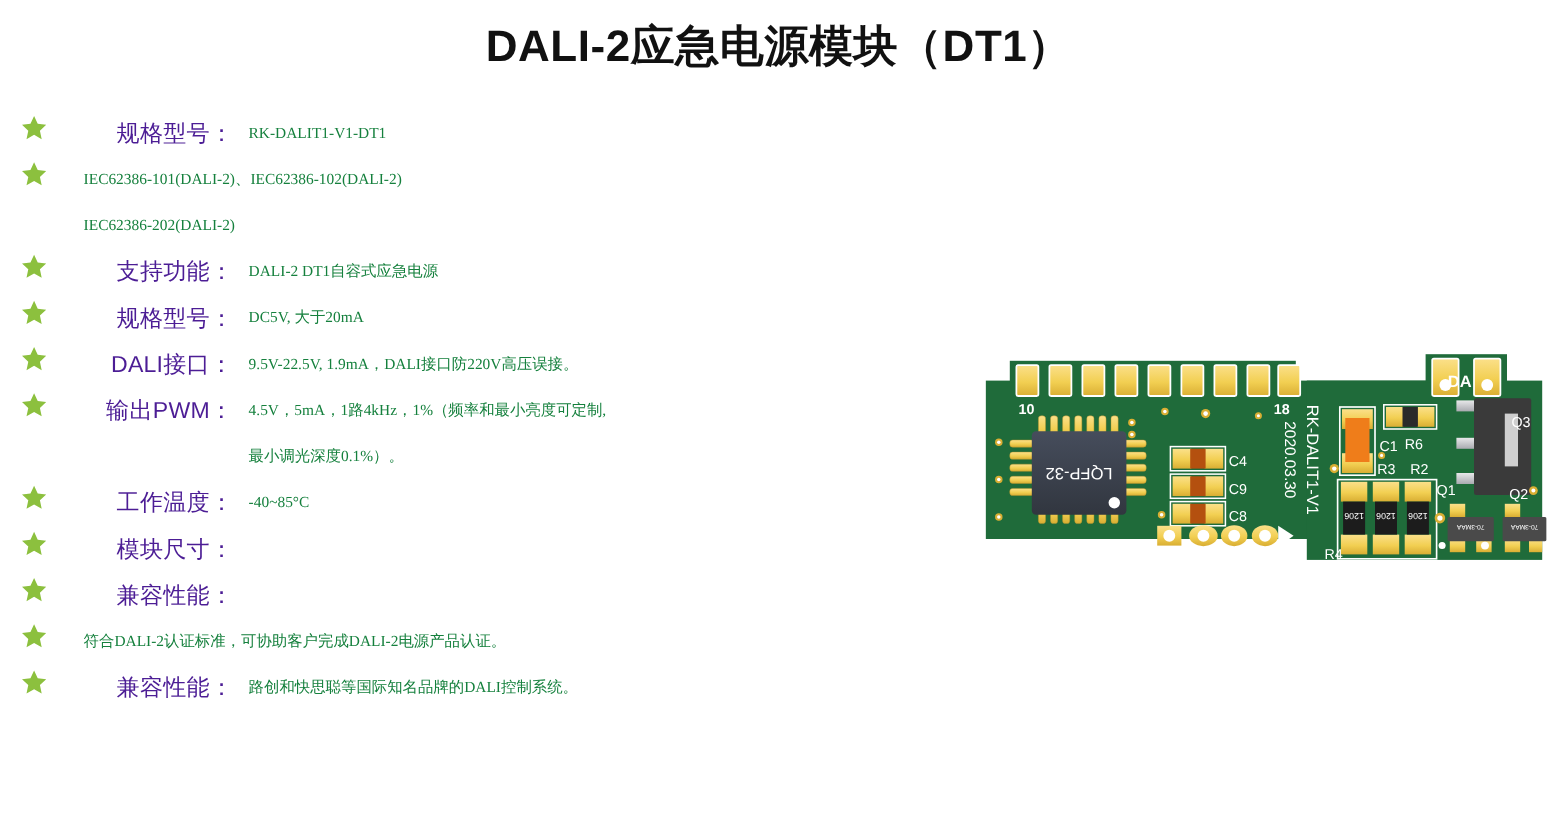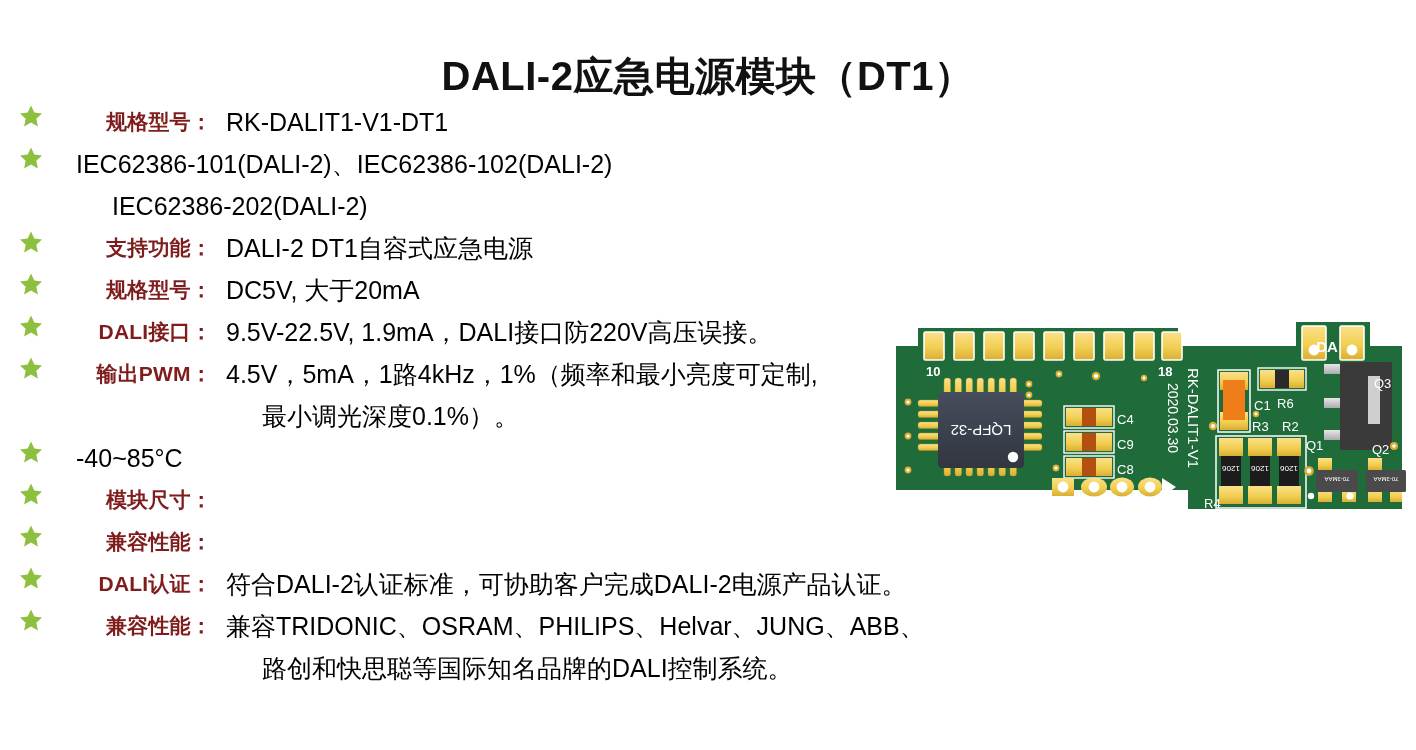--- a/index.html
+++ b/index.html
@@ -21,21 +21,20 @@
     position: absolute;
     top: 14px;
     left: 0;
     width: 1416px;
     text-align: center;
     font-size: 40px;
     font-weight: bold;
     letter-spacing: 0.5px;
     color: #111111;
     white-space: nowrap;
-    margin-top: 35px;
   }
 
   
   #spec-list {
     position: absolute;
     top: 101px;
     left: 0;
     width: 900px;
   }
   .spec-row {
@@ -55,39 +54,39 @@
     width: 24px;
     height: 24px;
     display: block;
   }
 
   .label-cell {
     width: 150px;
     flex: 0 0 150px;
     text-align: right;
     font-size: 21px;
-    font-weight: bold;
-    color: #7f1d1d;
+    font-weight: normal;
+    color: #4c1d95;
     line-height: 42px;
     white-space: nowrap;
     letter-spacing: 0.2px;
   }
 
   .value-cell {
     flex: 1 1 auto;
     padding-left: 14px;
-    font-size: 25px;
-    color: #000000;
+    font-size: 14px;
+    color: #15803d;
     line-height: 42px;
     white-space: nowrap;
+    font-family: Liberation Serif, serif;
   }
   .value-cell .cont-line {
     display: block;
     line-height: 42px;
-    margin-left: 36px;
   }
 
   
   #pcb-figure {
     position: absolute;
     left: 896px;
     top: 318px;
     width: 510px;
     height: 205px;
   }
@@ -177,20 +176,21 @@
       <span class="cont-line">最小调光深度0.1%）。</span>
     </div>
   </div>
 
   <div class="spec-row">
     <div class="star-cell">
       <svg class="star" viewBox="0 0 24 24">
         <polygon points="12,1.5 15.3,8.6 23,9.5 17.3,14.8 18.9,22.5 12,18.6 5.1,22.5 6.7,14.8 1,9.5 8.7,8.6" fill="#8CC03E"></polygon>
       </svg>
     </div>
+    <div class="label-cell">工作温度：</div>
     <div class="value-cell">
       <span>-40~85°C</span>
     </div>
   </div>
 
   <div class="spec-row">
     <div class="star-cell">
       <svg class="star" viewBox="0 0 24 24">
         <polygon points="12,1.5 15.3,8.6 23,9.5 17.3,14.8 18.9,22.5 12,18.6 5.1,22.5 6.7,14.8 1,9.5 8.7,8.6" fill="#8CC03E"></polygon>
       </svg>
@@ -206,35 +206,33 @@
     </div>
     <div class="label-cell">兼容性能：</div>
   </div>
 
   <div class="spec-row">
     <div class="star-cell">
       <svg class="star" viewBox="0 0 24 24">
         <polygon points="12,1.5 15.3,8.6 23,9.5 17.3,14.8 18.9,22.5 12,18.6 5.1,22.5 6.7,14.8 1,9.5 8.7,8.6" fill="#8CC03E"></polygon>
       </svg>
     </div>
-    <div class="label-cell">DALI认证：</div>
     <div class="value-cell">
       <span>符合DALI-2认证标准，可协助客户完成DALI-2电源产品认证。</span>
     </div>
   </div>
 
   <div class="spec-row">
     <div class="star-cell">
       <svg class="star" viewBox="0 0 24 24">
         <polygon points="12,1.5 15.3,8.6 23,9.5 17.3,14.8 18.9,22.5 12,18.6 5.1,22.5 6.7,14.8 1,9.5 8.7,8.6" fill="#8CC03E"></polygon>
       </svg>
     </div>
     <div class="label-cell">兼容性能：</div>
     <div class="value-cell">
-      <span>兼容TRIDONIC、OSRAM、PHILIPS、Helvar、JUNG、ABB、</span>
       <span class="cont-line">路创和快思聪等国际知名品牌的DALI控制系统。</span>
     </div>
   </div>
 
 </div>
 
 <div id="pcb-figure">
   <svg class="pcb-svg" viewBox="0 0 510 205">
     <defs>
       <linearGradient id="gGold" x1="0" y1="0" x2="0" y2="1">

